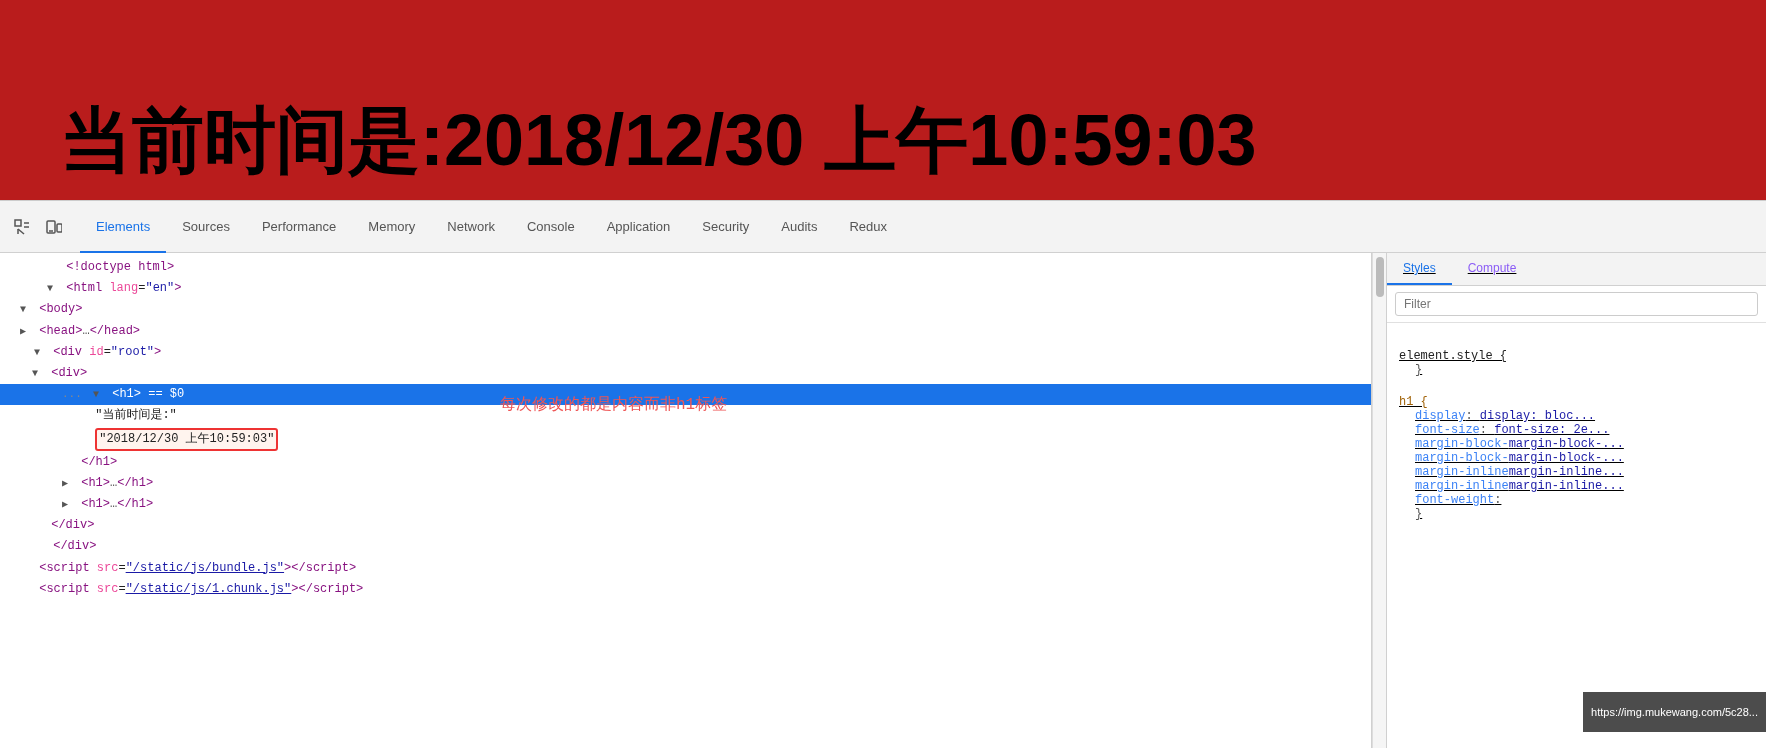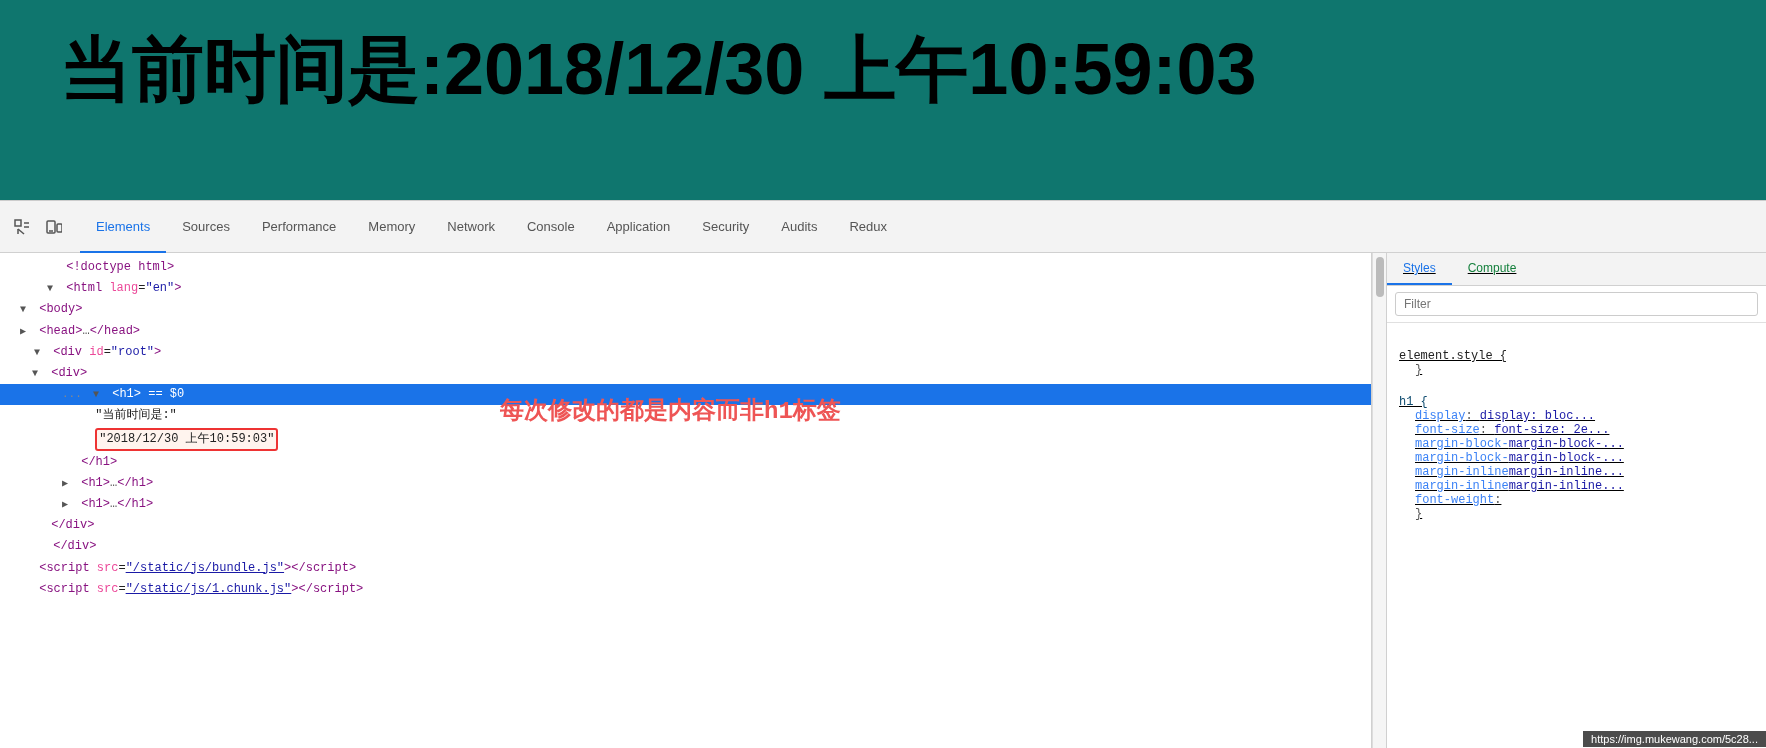--- a/index.html
+++ b/index.html
@@ -1,24 +1,24 @@
 <!DOCTYPE html>
 <html><head>
   <meta charset="utf-8">
   <style>
     * { margin: 0; padding: 0; box-sizing: border-box; }
     body { font-family: Arial, sans-serif; background: #fff; width: 1766px; height: 748px; overflow: hidden; }
 
     
     .page-content {
-      background: #0f766e;
+      background: #b91c1c;
       padding: 30px 60px 20px 60px;
       height: 200px;
       display: flex;
-      align-items: flex-start;
+      align-items: flex-end;
     }
     .page-title {
       font-size: 72px;
       font-weight: 900;
       color: #000;
       line-height: 1.1;
     }
 
     
     .devtools {
@@ -151,22 +151,22 @@
       font-size: 11px;
       margin-right: 4px;
     }
 
     
     .annotation-bubble {
       position: absolute;
       left: 500px;
       top: 140px;
       color: #e55;
-      font-size: 24px;
-      font-weight: 700;
+      font-size: 16px;
+      font-weight: 400;
       pointer-events: none;
       z-index: 10;
     }
 
     
     .highlight-box {
       display: inline-block;
       border: 2px solid #e33;
       border-radius: 3px;
       padding: 0 2px;
@@ -202,21 +202,21 @@
     .styles-tabs {
       display: flex;
       border-bottom: 1px solid #d0d0d0;
       background: #f3f3f3;
     }
     .styles-tab {
       padding: 8px 16px;
       font-size: 12px;
       cursor: pointer;
       border-bottom: 2px solid transparent;
-      color: #15803d;
+      color: #8b5cf6;
     }
     .styles-tab.active {
       border-bottom: 2px solid #1a73e8;
       color: #1a73e8;
     }
 
     .styles-filter {
       padding: 6px 8px;
       border-bottom: 1px solid #e0e0e0;
     }
@@ -244,31 +244,31 @@
       font-weight: 500;
     }
     .style-rule-body {
       padding-left: 16px;
       color: #555;
     }
     .style-prop-name { color: #3b82f6; }
     .style-prop-value { color: #1a1aa6; }
     .style-colon { color: #555; }
 
-    .style-h1-selector { color: #0c4a6e; }
+    .style-h1-selector { color: #a16207; }
 
     
     .tooltip-bar {
       position: fixed;
-      bottom: 1px;
+      bottom: 16px;
       right: 0;
       background: rgba(0,0,0,0.7);
       color: #fff;
       font-size: 11px;
-      padding: 2px 8px;
+      padding: 14px 8px;
     }
   </style>
 </head>
 <body>
 
 <div class="page-content">
   <h1 class="page-title">当前时间是:2018/12/30 上午10:59:03</h1>
 </div>
 
 <div class="devtools">

